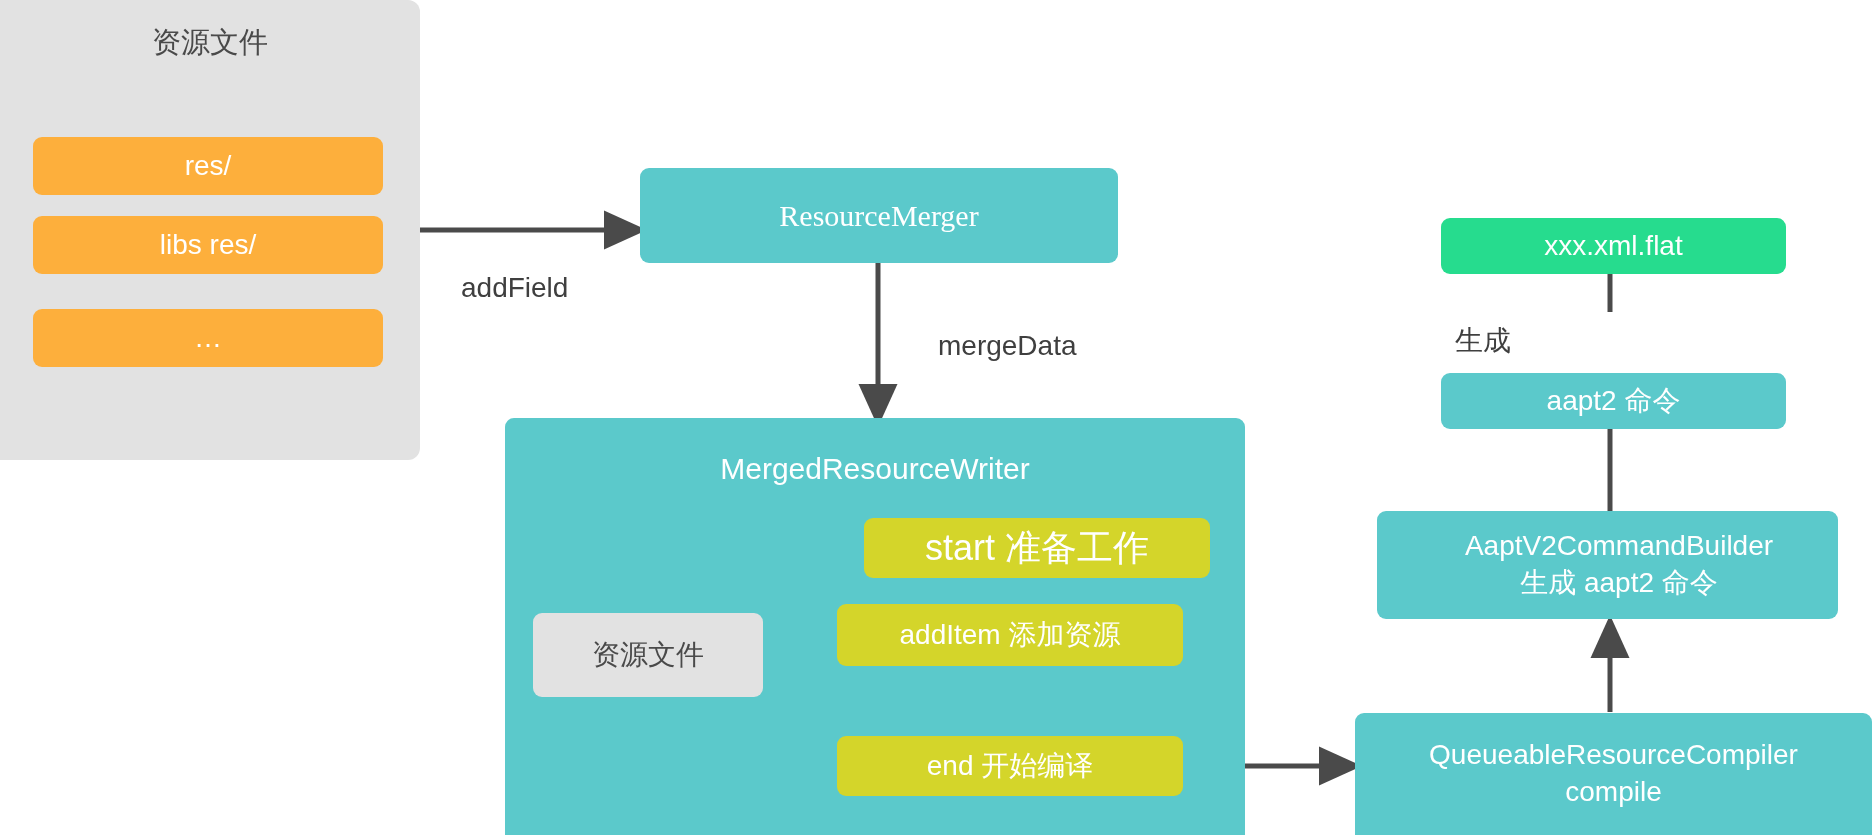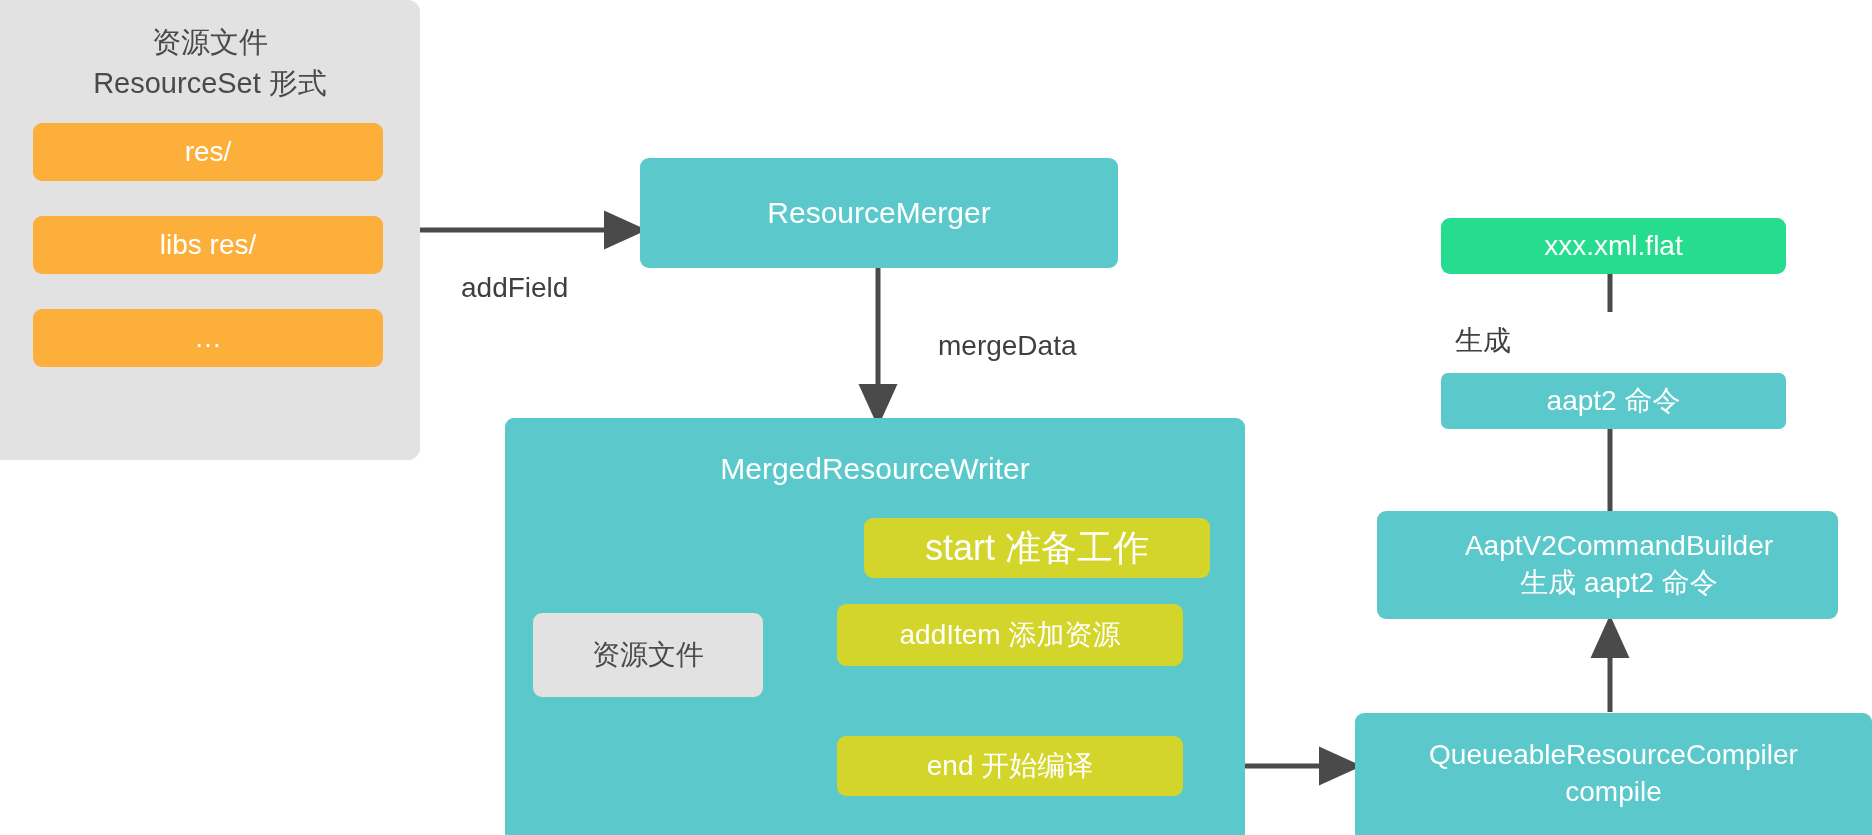--- a/index.html
+++ b/index.html
@@ -118,38 +118,37 @@
     <line x1="1610" y1="518" x2="1610" y2="392" stroke="#4a4a4a" stroke-width="5" marker-end="url(#ah)"></line>
 
     <line x1="1610" y1="312" x2="1610" y2="245" stroke="#4a4a4a" stroke-width="5" marker-end="url(#ah)"></line>
   </svg>
 
   <div class="grey-panel" style="position:absolute; left:0px; top:0px; width:420px; height:460px;
               border-top-left-radius:0; border-bottom-left-radius:0;"></div>
 
   <div class="panel-title" style="left:0px; top:22px; width:420px; font-size:29px;">
     <div>资源文件</div>
-    <div>ResourceSet 形式</div>
   </div>
 
-  <div class="node orange-box" style="left:33px; top:123px; width:350px; height:58px; font-size:28px;">
+  <div class="node orange-box" style="left:33px; top:137px; width:350px; height:58px; font-size:28px;">
     <span class="lbl">res/</span>
   </div>
 
   <div class="node orange-box" style="left:33px; top:216px; width:350px; height:58px; font-size:28px;">
     <span class="lbl">libs res/</span>
   </div>
 
   <div class="node orange-box" style="left:33px; top:309px; width:350px; height:58px; font-size:28px;">
     <span class="lbl">…</span>
   </div>
 
   <div class="edge-label" style="left:461px; top:272px; font-size:28px;">addField</div>
 
-  <div class="node teal-box" style="left:640px; top:158px; width:478px; height:110px; font-size:30px;">
+  <div class="node teal-box" style="left:640px; top:168px; width:478px; height:95px; font-size:30px;font-family:Liberation Serif, serif;">
     <span class="lbl">ResourceMerger</span>
   </div>
 
   <div class="edge-label" style="left:938px; top:330px; font-size:28px;">mergeData</div>
 
   <div class="node teal-box" style="left:505px; top:418px; width:740px; height:417px;
               border-bottom-left-radius:0; border-bottom-right-radius:0;"></div>
 
   <div class="group-title" style="left:505px; top:449px; width:740px; font-size:30px;">MergedResourceWriter</div>
 
@@ -168,21 +167,21 @@
   <div class="node yellow-box" style="left:837px; top:736px; width:346px; height:60px; font-size:28px;">
     <span class="lbl">end 开始编译</span>
   </div>
 
   <div class="node green-box" style="left:1441px; top:218px; width:345px; height:56px; font-size:28px;">
     <span class="lbl">xxx.xml.flat</span>
   </div>
 
   <div class="edge-label" style="left:1455px; top:302px; font-size:28px;margin-top:20px;">生成</div>
 
-  <div class="node teal-box" style="left:1441px; top:373px; width:345px; height:56px; font-size:28px;border-radius:7px;">
+  <div class="node teal-box" style="left:1441px; top:373px; width:345px; height:56px; font-size:28px;">
     <span class="lbl">aapt2 命令</span>
   </div>
 
   <div class="node teal-box" style="left:1377px; top:511px; width:461px; height:108px; font-size:28px;padding-left:23px;">
     <span class="lbl">
       <span style="display:block;">AaptV2CommandBuilder</span>
       <span style="display:block;">生成 aapt2 命令</span>
     </span>
   </div>
 

